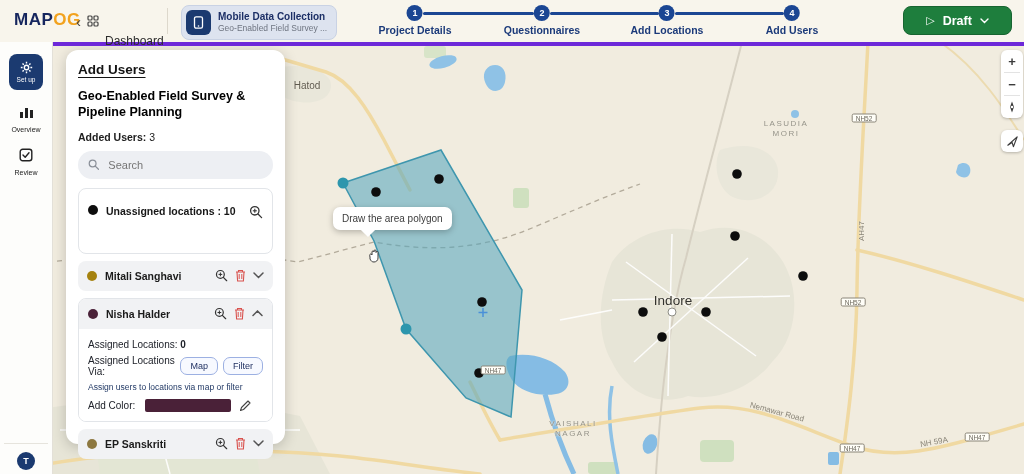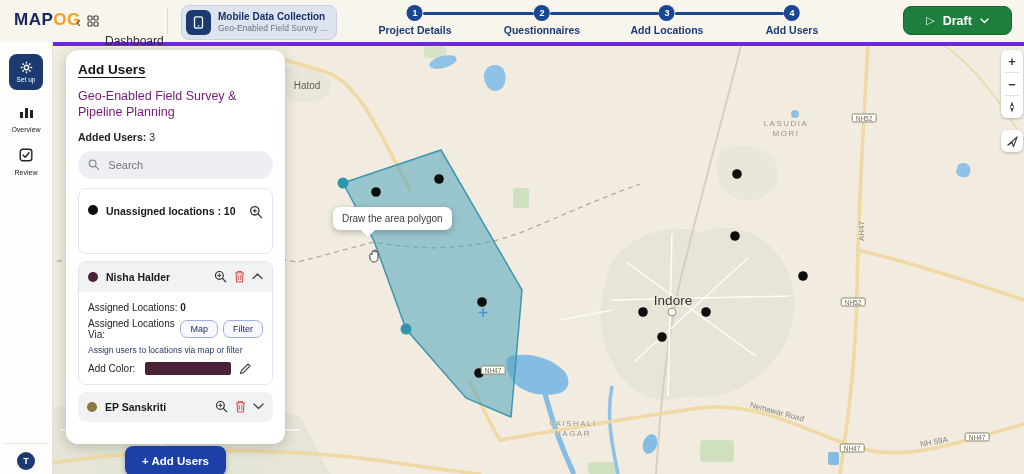--- a/index.html
+++ b/index.html
@@ -67,21 +67,21 @@
     box-shadow:0 1px 3px rgba(0,0,0,.25);overflow:hidden;}
   .ctrl-btn{height:22px;display:flex;align-items:center;justify-content:center;font-size:13px;
     font-weight:700;color:#3b3b3b;cursor:pointer;}
   .ctrl-sep{height:1px;background:#e3e3e3;margin:0 3px;}
   
   .panel{position:absolute;left:66px;top:50px;width:219px;height:394px;background:#fff;
     border-radius:12px;box-shadow:0 3px 14px rgba(0,0,0,.20);z-index:5;
     padding:11px 12px 10px;box-sizing:border-box;}
   .panel-title{font-size:13.5px;font-weight:700;color:#141414;text-decoration:underline;
     text-underline-offset:3px;margin:1px 0 11px;}
-  .panel-project{font-size:12.5px;font-weight:400;color:#701a75;line-height:1.3;margin:0 0 10px;}
+  .panel-project{font-size:12.5px;font-weight:700;color:#000000;line-height:1.3;margin:0 0 10px;}
   .added-line{font-size:10.5px;color:#202020;margin-bottom:8px;}
   .added-line .lbl{font-weight:700;}
   .search-pill{height:28px;background:#edeff3;border-radius:14px;display:flex;align-items:center;
     padding:0 10px;margin-bottom:9px;}
   .search-pill input{border:none;background:transparent;outline:none;font-size:11px;color:#333;
     margin-left:7px;width:100%;font-family:"Liberation Sans",sans-serif;}
   .loc-card{border:1px solid #e2e5e9;border-radius:8px;height:32px;display:flex;align-items:flex-start;
     padding:16px 9px;margin-bottom:7px;background:#fff;}
   .dot{width:10px;height:10px;border-radius:50%;flex:0 0 auto;}
   .loc-card .loc-label{font-size:10.5px;font-weight:700;color:#161616;margin-left:8px;flex:1;}
@@ -334,20 +334,43 @@
     <span class="row-ic">
       <svg width="14" height="14" viewBox="0 0 14 14">
         <circle cx="5.8" cy="5.8" r="4.2" fill="none" stroke="#333" stroke-width="1.3"></circle>
         <line x1="9" y1="9" x2="12.6" y2="12.6" stroke="#333" stroke-width="1.3" stroke-linecap="round"></line>
         <line x1="3.8" y1="5.8" x2="7.8" y2="5.8" stroke="#333" stroke-width="1.1"></line>
         <line x1="5.8" y1="3.8" x2="5.8" y2="7.8" stroke="#333" stroke-width="1.1"></line>
       </svg>
     </span>
   </div>
 
+  <div class="user-row">
+    <span class="dot" style="background: rgb(165, 130, 15);"></span>
+    <span class="u-name">Mitali Sanghavi</span>
+    <span class="row-ic">
+      <svg width="13" height="13" viewBox="0 0 14 14">
+        <circle cx="5.8" cy="5.8" r="4.2" fill="none" stroke="#333" stroke-width="1.3"></circle>
+        <line x1="9" y1="9" x2="12.6" y2="12.6" stroke="#333" stroke-width="1.3" stroke-linecap="round"></line>
+        <line x1="3.8" y1="5.8" x2="7.8" y2="5.8" stroke="#333" stroke-width="1.1"></line>
+        <line x1="5.8" y1="3.8" x2="5.8" y2="7.8" stroke="#333" stroke-width="1.1"></line>
+      </svg>
+    </span>
+    <span class="row-ic">
+      <svg width="11" height="13" viewBox="0 0 11 13">
+        <path d="M1,3 L10,3 M3.5,3 L3.5,1.5 L7.5,1.5 L7.5,3 M2,3 L2.6,12 L8.4,12 L9,3" fill="none" stroke="#d9534f" stroke-width="1.1"></path>
+        <path d="M4.2,5 L4.2,10 M6.8,5 L6.8,10" stroke="#d9534f" stroke-width="1"></path>
+      </svg>
+    </span>
+    <span class="row-ic">
+      <svg width="11" height="7" viewBox="0 0 11 7">
+        <polyline points="1,1 5.5,5.5 10,1" fill="none" stroke="#555" stroke-width="1.5" stroke-linecap="round"></polyline>
+      </svg>
+    </span>
+  </div>
 
   <div class="exp-wrap">
     <div class="user-row">
       <span class="dot" style="background: rgb(74, 33, 56);"></span>
       <span class="u-name">Nisha Halder</span>
       <span class="row-ic">
         <svg width="13" height="13" viewBox="0 0 14 14">
           <circle cx="5.8" cy="5.8" r="4.2" fill="none" stroke="#333" stroke-width="1.3"></circle>
           <line x1="9" y1="9" x2="12.6" y2="12.6" stroke="#333" stroke-width="1.3" stroke-linecap="round"></line>
           <line x1="3.8" y1="5.8" x2="7.8" y2="5.8" stroke="#333" stroke-width="1.1"></line>

